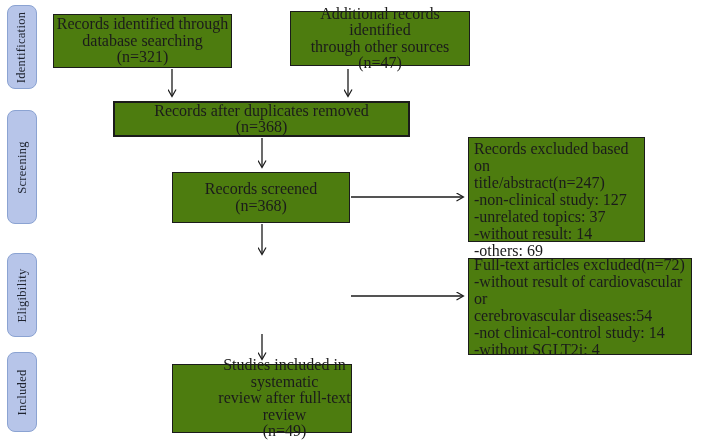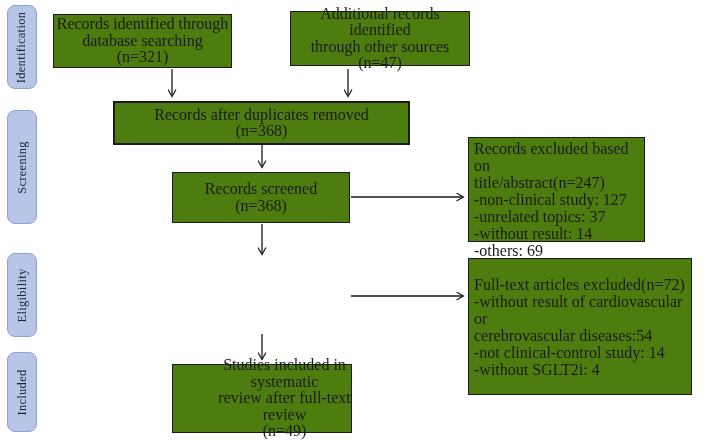--- a/index.html
+++ b/index.html
@@ -33,25 +33,25 @@
     border:1.5px solid #1b1b1b; box-sizing:border-box;
     display:flex; align-items:center; justify-content:center;
     font-size:16px; line-height:16.5px; text-align:center;
   }
   .fbox .box-text { white-space:pre-line; }
   .fbox.align-left { justify-content:center; text-align:left; padding-left:5px; padding-right:3px; line-height:17px; }
   .fbox.top-left   { align-items:flex-start; padding-top:2px; }
 
   #box-identified         { left:53px;  top:14px;  width:179px; height:54px; }
   #box-additional         { left:290px; top:11px;  width:180px; height:55px; }
-  #box-duplicates-removed { left:113px; top:101px; width:297px; height:44px; border-width:2px; line-height:16px;justify-content:center; }
+  #box-duplicates-removed { left:113px; top:101px; width:297px; height:36px; border-width:2px; line-height:16px;justify-content:center; }
   #box-screened           { left:172px; top:172px; width:178px; height:51px;align-items:center; }
   #box-excluded-title     { left:468px; top:137px; width:177px; height:105px; }
   #box-fulltext-assessed  { left:172px; top:259px; width:178px; height:74px; }
-  #box-fulltext-excluded  { left:468px; top:258px; width:224px; height:137px; }
+  #box-fulltext-excluded  { left:468px; top:258px; width:224px; height:97px; }
   #box-included-studies   { left:172px; top:364px; width:180px; height:69px;padding-left:45px; }
 </style>
 </head>
 <body>
 
 <div class="canvas">
 
   <svg class="arrows" viewBox="0 0 708 446">
     <defs>
       <marker id="arrowhead" markerWidth="9" markerHeight="9" refX="7" refY="4.5" orient="auto" markerUnits="userSpaceOnUse">

